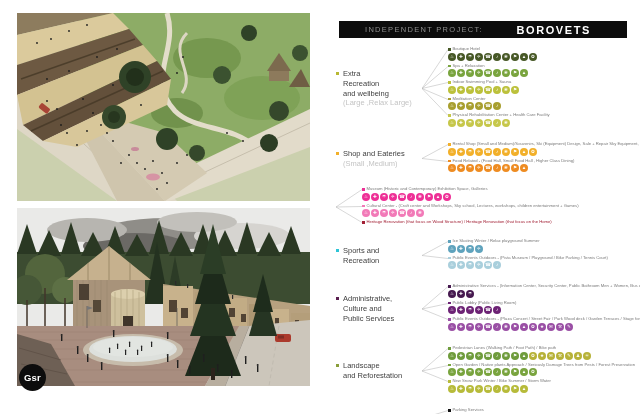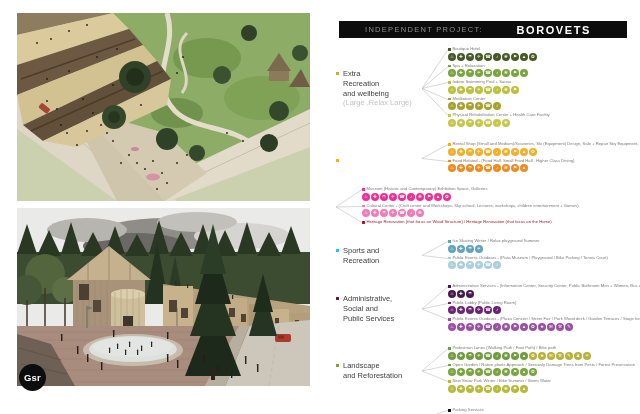--- a/index.html
+++ b/index.html
@@ -369,20 +369,24 @@
               <span class="row-bullet" style="background: rgb(198, 199, 74);"></span>
               <span class="row-label">Physical Rehabilitation Center + Health Care Facility</span>
             </div>
             <div class="icons"><span class="pi" style="background: rgb(198, 199, 74);">♨</span><span class="pi" style="background: rgb(198, 199, 74);">✚</span><span class="pi" style="background: rgb(198, 199, 74);">☂</span><span class="pi" style="background: rgb(198, 199, 74);">✈</span><span class="pi" style="background: rgb(198, 199, 74);">☎</span><span class="pi" style="background: rgb(198, 199, 74);">♪</span><span class="pi" style="background: rgb(198, 199, 74);">❀</span></div>
           </div>
         </div>
       </div>
       <div class="cat">
         <div class="cat-labelcol">
           <span class="cat-bullet" style="background: rgb(242, 176, 42);"></span>
+          <div>
+            <div class="cat-label">Shop and Eateries</div>
+            <div class="cat-sublabel">(Small ,Medium)</div>
+          </div>
         </div>
         <div class="connector" style="height: 33px;">
           <svg width="26" height="33" viewBox="0 0 26 33">
             <line x1="0" y1="16.5" x2="26" y2="2.5" stroke="#b0b0b0" stroke-width="0.5"></line>
             <line x1="0" y1="16.5" x2="26" y2="19.5" stroke="#b0b0b0" stroke-width="0.5"></line>
           </svg>
         </div>
         <div class="rows">
           <div class="row">
             <div class="row-head">
@@ -460,21 +464,21 @@
             </div>
             <div class="icons"><span class="pi" style="background: rgb(169, 207, 220);">♨</span><span class="pi" style="background: rgb(169, 207, 220);">✚</span><span class="pi" style="background: rgb(169, 207, 220);">☂</span><span class="pi" style="background: rgb(169, 207, 220);">✈</span><span class="pi" style="background: rgb(169, 207, 220);">☎</span><span class="pi" style="background: rgb(169, 207, 220);">♪</span></div>
           </div>
         </div>
       </div>
       <div class="cat">
         <div class="cat-labelcol">
           <span class="cat-bullet" style="background: rgb(90, 31, 80);"></span>
           <div>
             <div class="cat-label">Administrative,
-Social and
+Culture and
 Public  Services</div>
           </div>
         </div>
         <div class="connector" style="height: 50px;">
           <svg width="26" height="50" viewBox="0 0 26 50">
             <line x1="0" y1="25" x2="26" y2="2.5" stroke="#b0b0b0" stroke-width="0.5"></line>
             <line x1="0" y1="25" x2="26" y2="19.5" stroke="#b0b0b0" stroke-width="0.5"></line>
             <line x1="0" y1="25" x2="26" y2="35.5" stroke="#b0b0b0" stroke-width="0.5"></line>
           </svg>
         </div>

